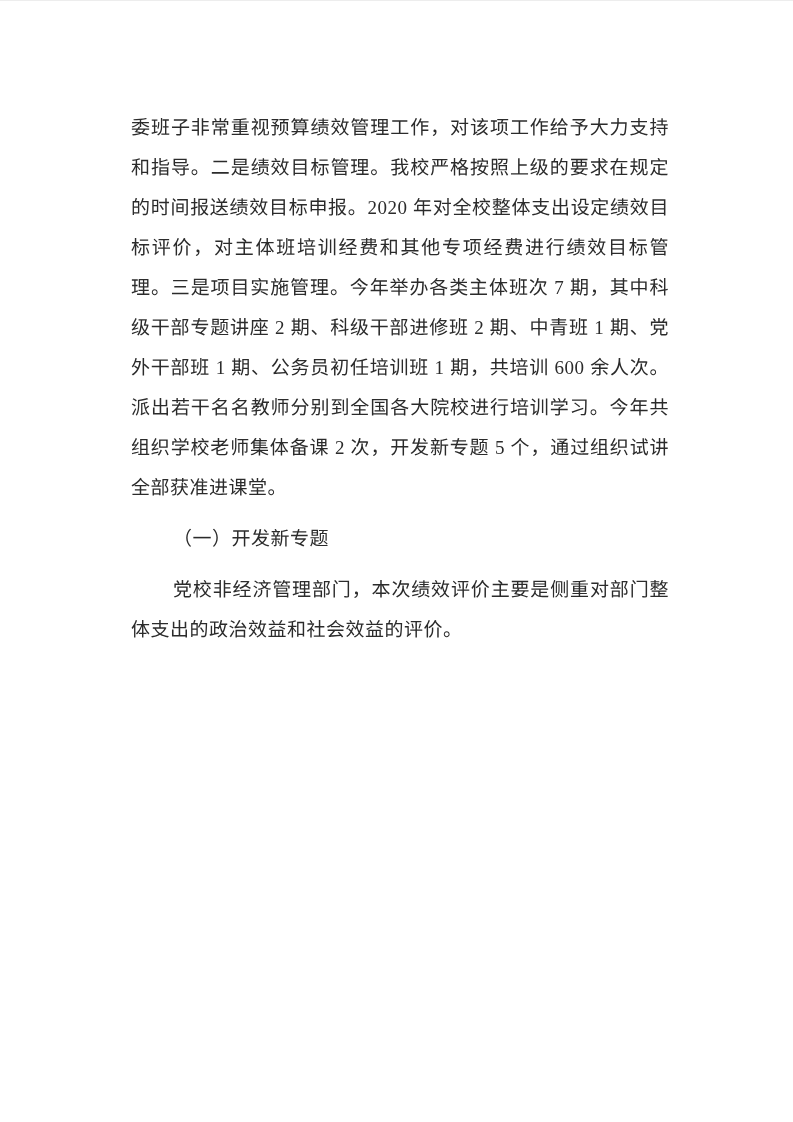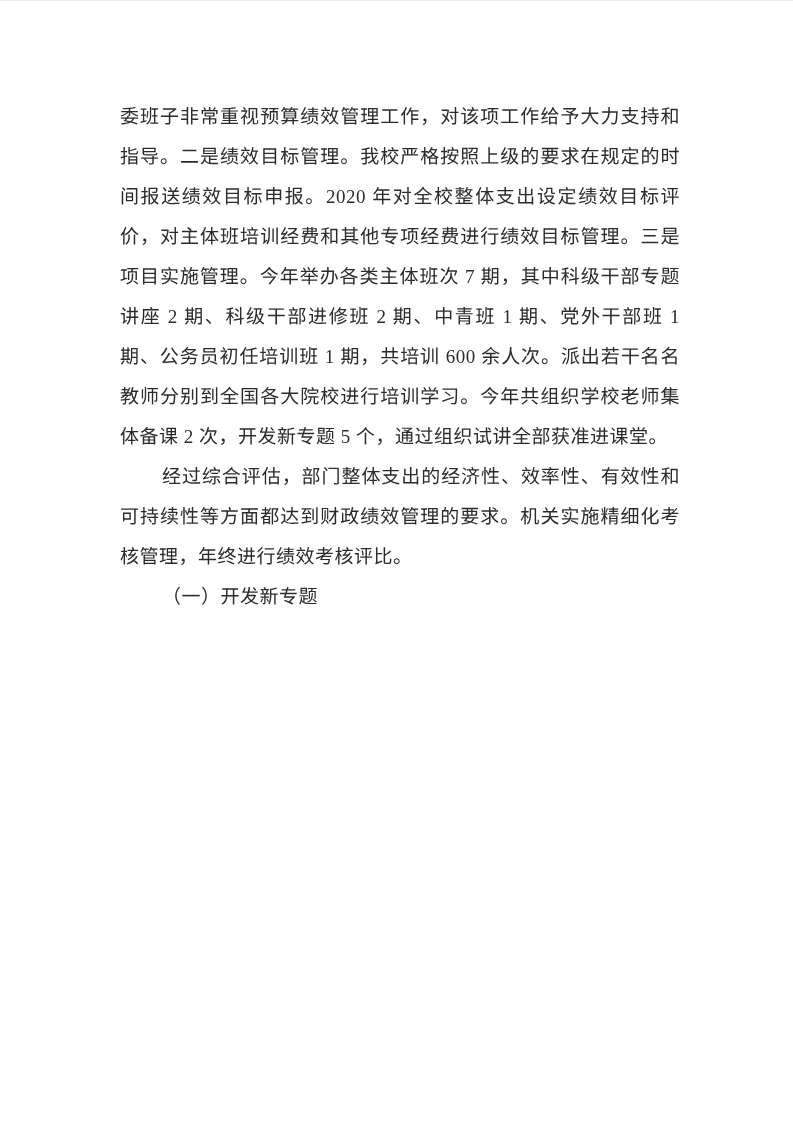--- a/index.html
+++ b/index.html
@@ -17,21 +17,21 @@
     box-sizing: border-box;
     overflow: hidden;
     font-family: "Liberation Serif", "DejaVu Serif", serif;
   }
   .content {
     box-sizing: border-box;
     width: 100%;
     padding: 96px 113px 0 120px; 
   }
   .content p {
-    margin: 0;
+    margin: 11px;
     padding: 0;
     font-size: 19px;
     line-height: 40px;
     color: #2b2b2b;
     text-align: justify;
     text-justify: inter-character;
     letter-spacing: 0.5px;
     word-break: break-all;
   }
   .content p.indent {
@@ -41,16 +41,16 @@
   .content p.heading {
     font-weight: normal;
   }
 </style>
 </head>
 <body>
 
 <div class="page">
   <div class="content">
     <p>委班子非常重视预算绩效管理工作，对该项工作给予大力支持和指导。二是绩效目标管理。我校严格按照上级的要求在规定的时间报送绩效目标申报。2020 年对全校整体支出设定绩效目标评价，对主体班培训经费和其他专项经费进行绩效目标管理。三是项目实施管理。今年举办各类主体班次 7 期，其中科级干部专题讲座 2 期、科级干部进修班 2 期、中青班 1 期、党外干部班 1 期、公务员初任培训班 1 期，共培训 600 余人次。派出若干名名教师分别到全国各大院校进行培训学习。今年共组织学校老师集体备课 2 次，开发新专题 5 个，通过组织试讲全部获准进课堂。</p>
-    <p class="indent">经过综合评估，部门整体支出的经济性、效率性、有效性和可持续性等方面都达到财政绩效管理的要求。机关实施精细化考核管理，年终进行绩效考核评比。</p>
     <p class="indent heading">（一）开发新专题</p>
+    <p class="indent">党校非经济管理部门，本次绩效评价主要是侧重对部门整体支出的政治效益和社会效益的评价。</p>
   </div>
 </div>
 
 </body></html>

